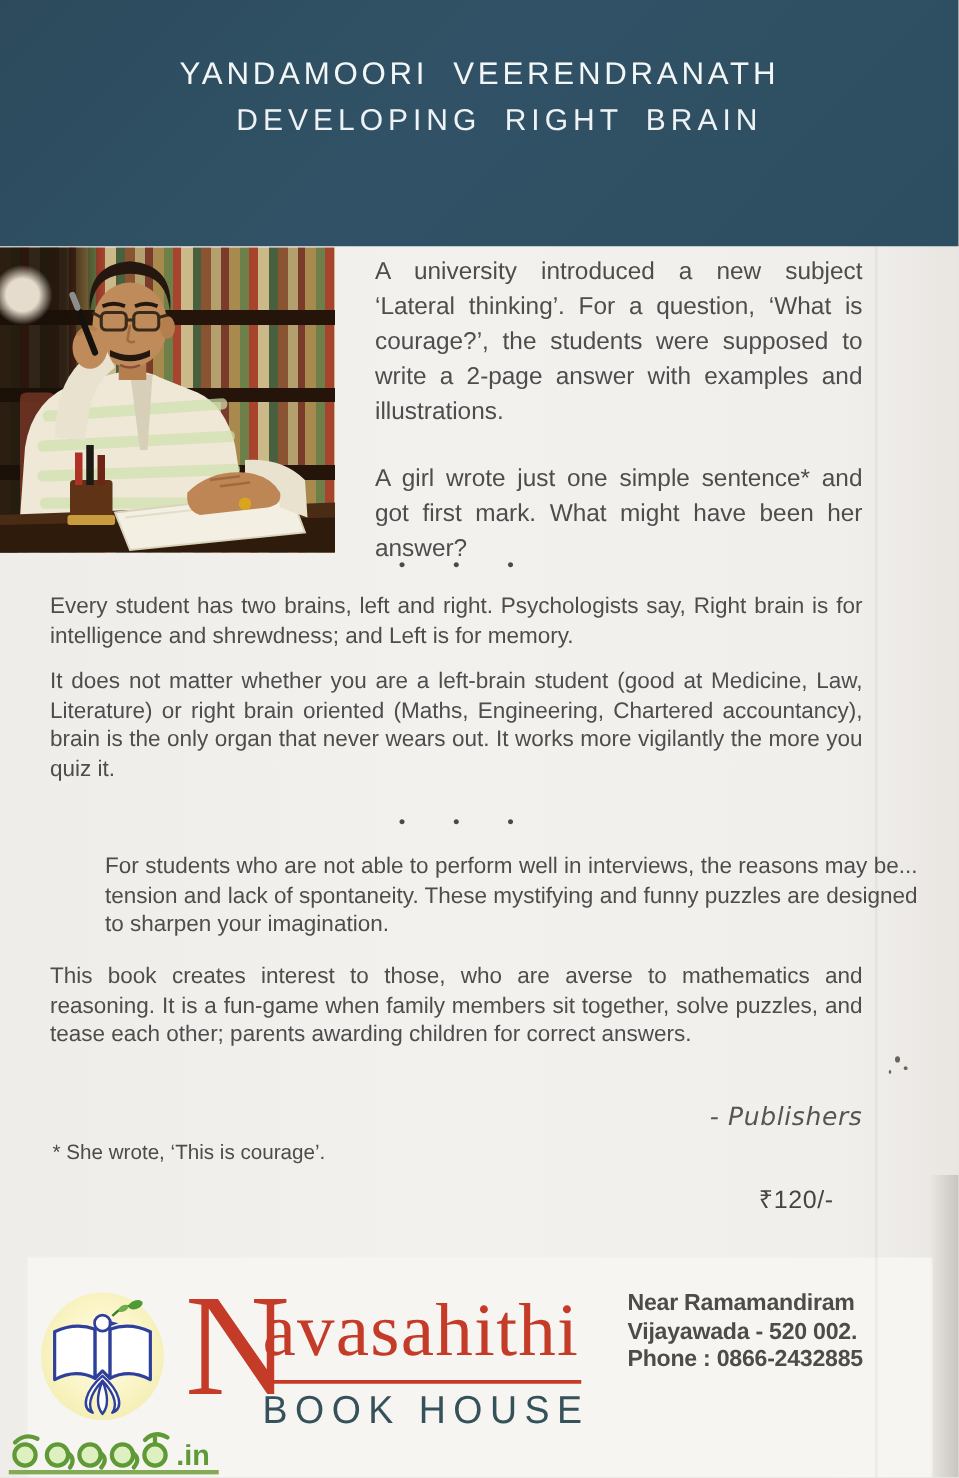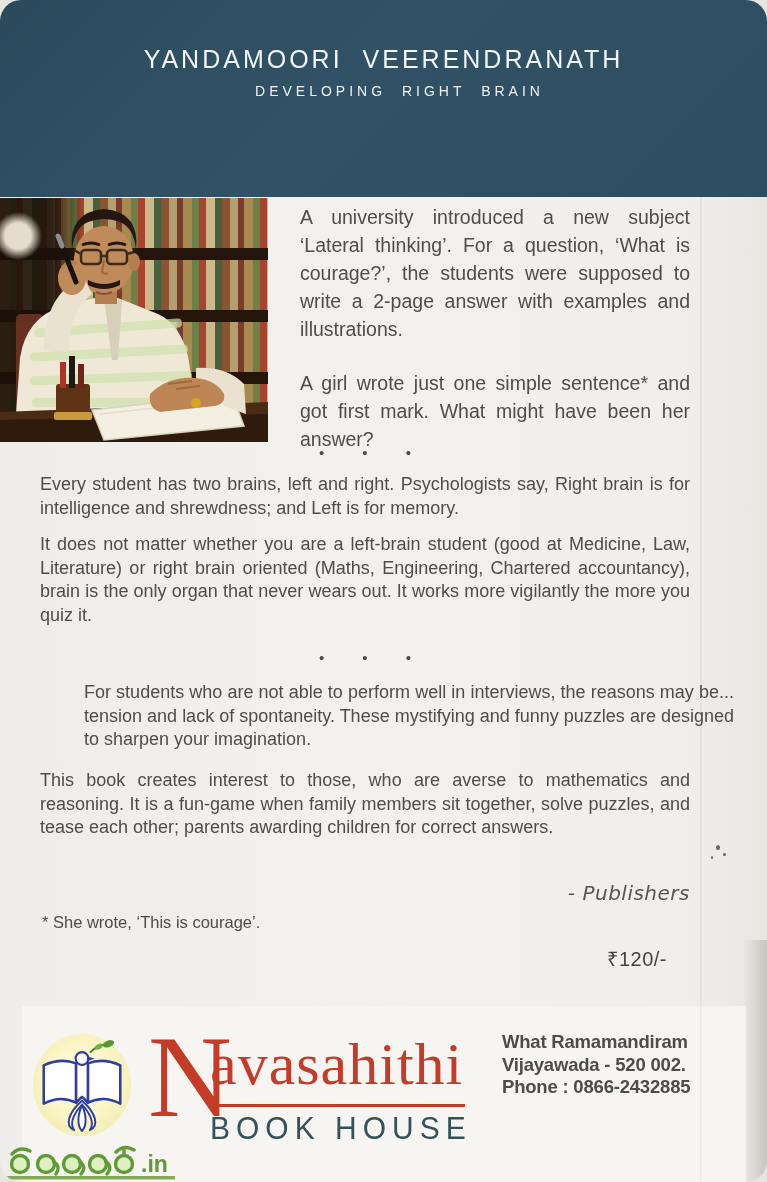--- a/index.html
+++ b/index.html
@@ -1,30 +1,30 @@
 <!DOCTYPE html>
 <html><head>
 <meta charset="utf-8">
 <style>
   html,body{margin:0;padding:0;background:#e7e5e1;}
   .page{
     position:relative;width:767px;height:1182px;overflow:hidden;
     background:linear-gradient(90deg,#efede9 0,#f3f1ee 45%,#f1efec 88%,#e9e6e2 100%);
-    font-family:"Liberation Sans",sans-serif;color:#4c4c4c;border-radius:21px;
+    font-family:"Liberation Sans",sans-serif;color:#4c4c4c;
   }
   .sr-only{position:absolute;width:1px;height:1px;overflow:hidden;clip:rect(0 0 0 0);white-space:nowrap;}
 
   
   .cover-header{
     position:absolute;left:0;top:0;width:767px;height:197px;
     background:linear-gradient(135deg,#2c4a5c 0%,#315266 45%,#2d4d60 100%);
     text-align:center;box-sizing:border-box;padding-top:45px;
   }
   .author{color:#f3f6f7;font-size:25px;letter-spacing:3px;word-spacing:10px;font-weight:500;}
-  .title{color:#eef2f4;font-size:14px;letter-spacing:4px;word-spacing:8px;margin-top:9px;font-weight:400;margin-left:32px;}
+  .title{color:#eef2f4;font-size:24px;letter-spacing:4px;word-spacing:8px;margin-top:9px;font-weight:400;margin-left:32px;}
 
   
   .photo{
     position:absolute;left:0;top:198px;width:268px;height:244px;overflow:hidden;
     background:
       radial-gradient(circle at 18px 38px,#e6dccd 0 13px,rgba(230,220,205,0) 24px),
       linear-gradient(90deg,rgba(26,16,8,.88) 0 52px,rgba(26,16,8,0) 84px),
       repeating-linear-gradient(180deg,rgba(0,0,0,0) 0 50px,#241409 50px 62px),
       repeating-linear-gradient(90deg,#a8894e 0 9px,#6e8049 9px 16px,#a8442e 16px 23px,#cbb98a 23px 32px,#49603e 32px 39px,#8a5432 39px 47px,#b3a06e 47px 55px,#7b3b2a 55px 61px);
   }
@@ -184,21 +184,21 @@
 
   <div class="brand">
     <span class="brand-n">N</span>
     <span class="brand-right">
       <span class="brand-name">avasahithi</span>
       <span class="brand-sub">BOOK HOUSE</span>
     </span>
   </div>
 
   <div class="address">
-    <div>What Ramamandiram</div>
+    <div>Near Ramamandiram</div>
     <div>Vijayawada - 520 002.</div>
     <div>Phone : 0866-2432885</div>
   </div>
 
   <div class="watermark">
     <svg viewBox="0 0 210 40">
       <g stroke="#5f9a37" stroke-width="3.4" fill="#dff0c0" stroke-linecap="round" stroke-linejoin="round">
         <circle cx="15" cy="22" r="8.5"></circle>
         <path d="M7,12 Q15,4 25,9" fill="none"></path>
         <circle cx="41" cy="22" r="8.5"></circle>

